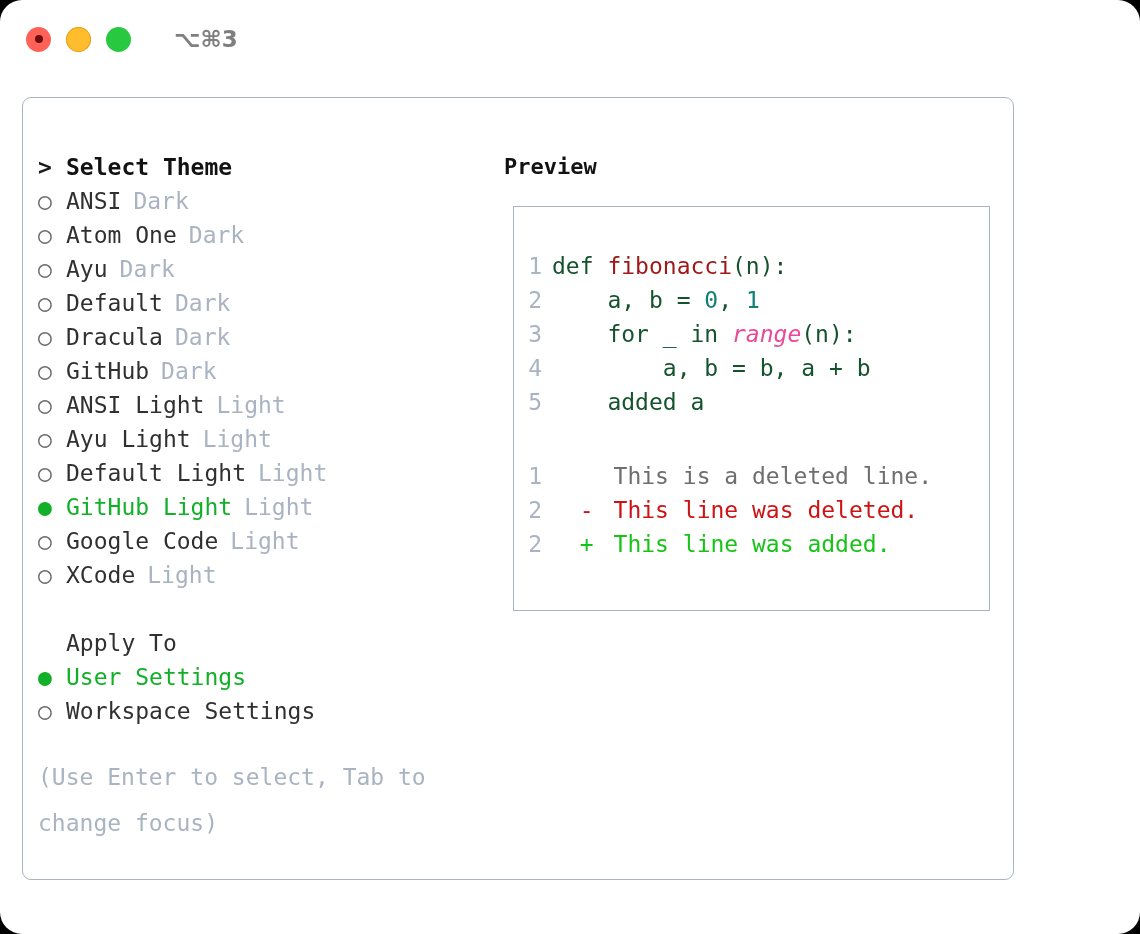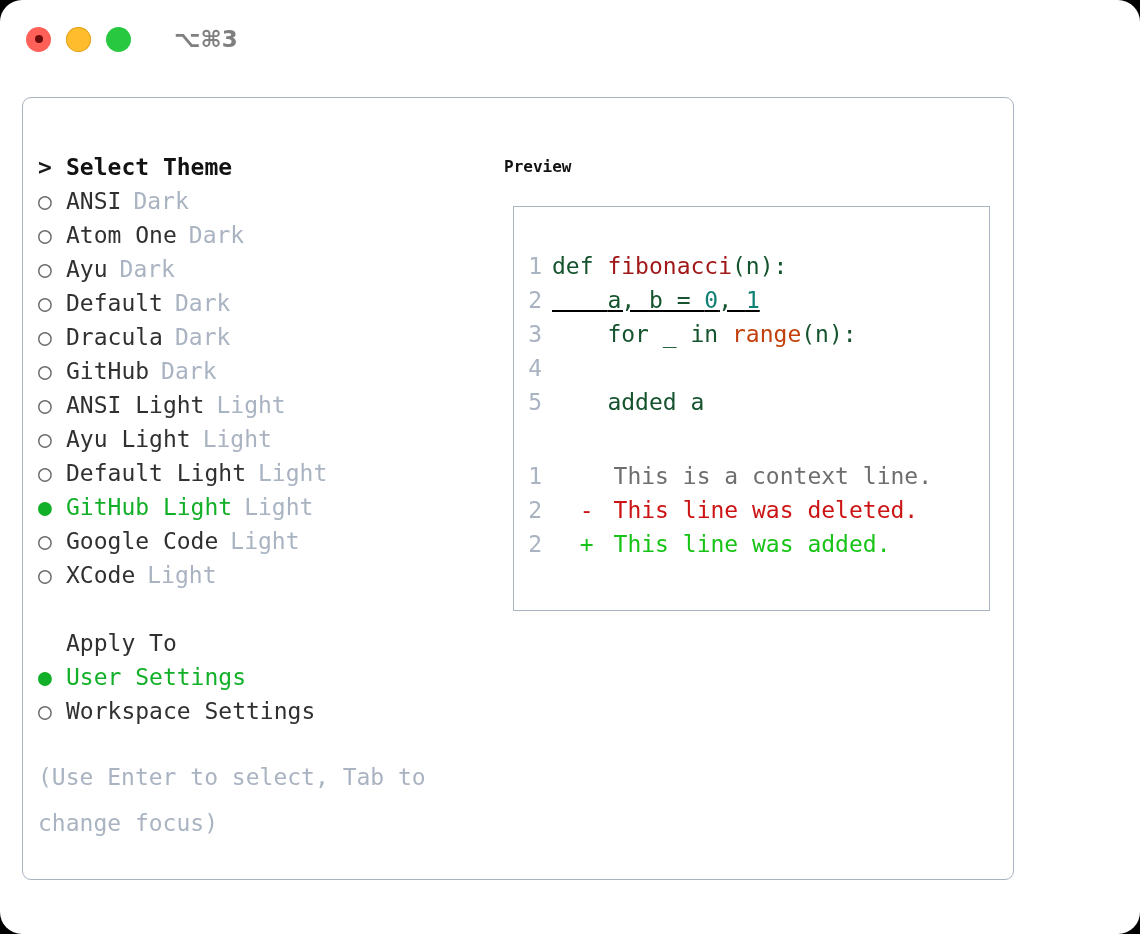--- a/index.html
+++ b/index.html
@@ -153,21 +153,21 @@
   }
 
   
   #right-col {
     flex: 1;
     padding: 52px 0 0 0;
     position: relative;
   }
 
   #preview-title {
-    font-size: 16px;
+    font-size: 22px;
     line-height: 34px;
     font-weight: bold;
     color: #121212;
     margin-left: 3px;
   }
 
   #preview-box {
     margin-top: 22px;
     margin-left: 12px;
     width: 477px;
@@ -188,21 +188,21 @@
     width: 38px;
     flex: none;
     text-align: right;
     color: #a9b3c1;
     padding-right: 10px;
   }
   .code-txt { color: #14532d; }
 
   .tok-func { color: #a01818; }
   .tok-num  { color: #0e8074; }
-  .tok-call { color: #c2410c; }
+  .tok-call { color: #ec4899; font-style: italic; }
 
   .gap-lines { height: 40px; }
 
   .diff-marker {
     width: 20px;
     flex: none;
     display: inline-block;
   }
   .diff-context { color: #6e6e6e; }
   .diff-del     { color: #cc1414; }
@@ -315,28 +315,28 @@
 
         <div id="hint">(Use Enter to select, Tab to change focus)</div>
       </div>
 
       <div id="right-col">
         <div id="preview-title">Preview</div>
 
         <div id="preview-box">
           <div id="code-block">
               <div class="code-row"><span class="ln">1</span><span style="white-space: pre;"><span class="code-txt"></span><span class="code-txt">def </span><span class="tok-func">fibonacci</span><span class="code-txt">(n):</span></span></div>
-              <div class="code-row"><span class="ln">2</span><span style="white-space: pre; text-decoration: underline;"><span class="code-txt">    </span><span class="code-txt">a, b = </span><span class="tok-num">0</span><span class="code-txt">, </span><span class="tok-num">1</span></span></div>
+              <div class="code-row"><span class="ln">2</span><span style="white-space: pre;"><span class="code-txt">    </span><span class="code-txt">a, b = </span><span class="tok-num">0</span><span class="code-txt">, </span><span class="tok-num">1</span></span></div>
               <div class="code-row"><span class="ln">3</span><span style="white-space: pre;"><span class="code-txt">    </span><span class="code-txt">for _ in </span><span class="tok-call">range</span><span class="code-txt">(n):</span></span></div>
-              <div class="code-row"><span class="ln">4</span></div>
+              <div class="code-row"><span class="ln">4</span><span style="white-space: pre;"><span class="code-txt">        </span><span class="code-txt">a, b = b, a + b</span></span></div>
               <div class="code-row"><span class="ln">5</span><span style="white-space: pre;"><span class="code-txt">    </span><span class="code-txt">added a</span></span></div>
             </div>
           <div class="gap-lines"></div>
           <div id="diff-block">
-              <div class="code-row"><span class="ln">1</span><span>  </span><span class="diff-marker diff-context"> </span><span class="diff-context"> This is a context line.</span></div>
+              <div class="code-row"><span class="ln">1</span><span>  </span><span class="diff-marker diff-context"> </span><span class="diff-context"> This is a deleted line.</span></div>
               <div class="code-row"><span class="ln">2</span><span>  </span><span class="diff-marker diff-del">-</span><span class="diff-del"> This line was deleted.</span></div>
               <div class="code-row"><span class="ln">2</span><span>  </span><span class="diff-marker diff-add">+</span><span class="diff-add"> This line was added.</span></div>
             </div>
         </div>
       </div>
 
     </div>
   </div>
 </div>
 

